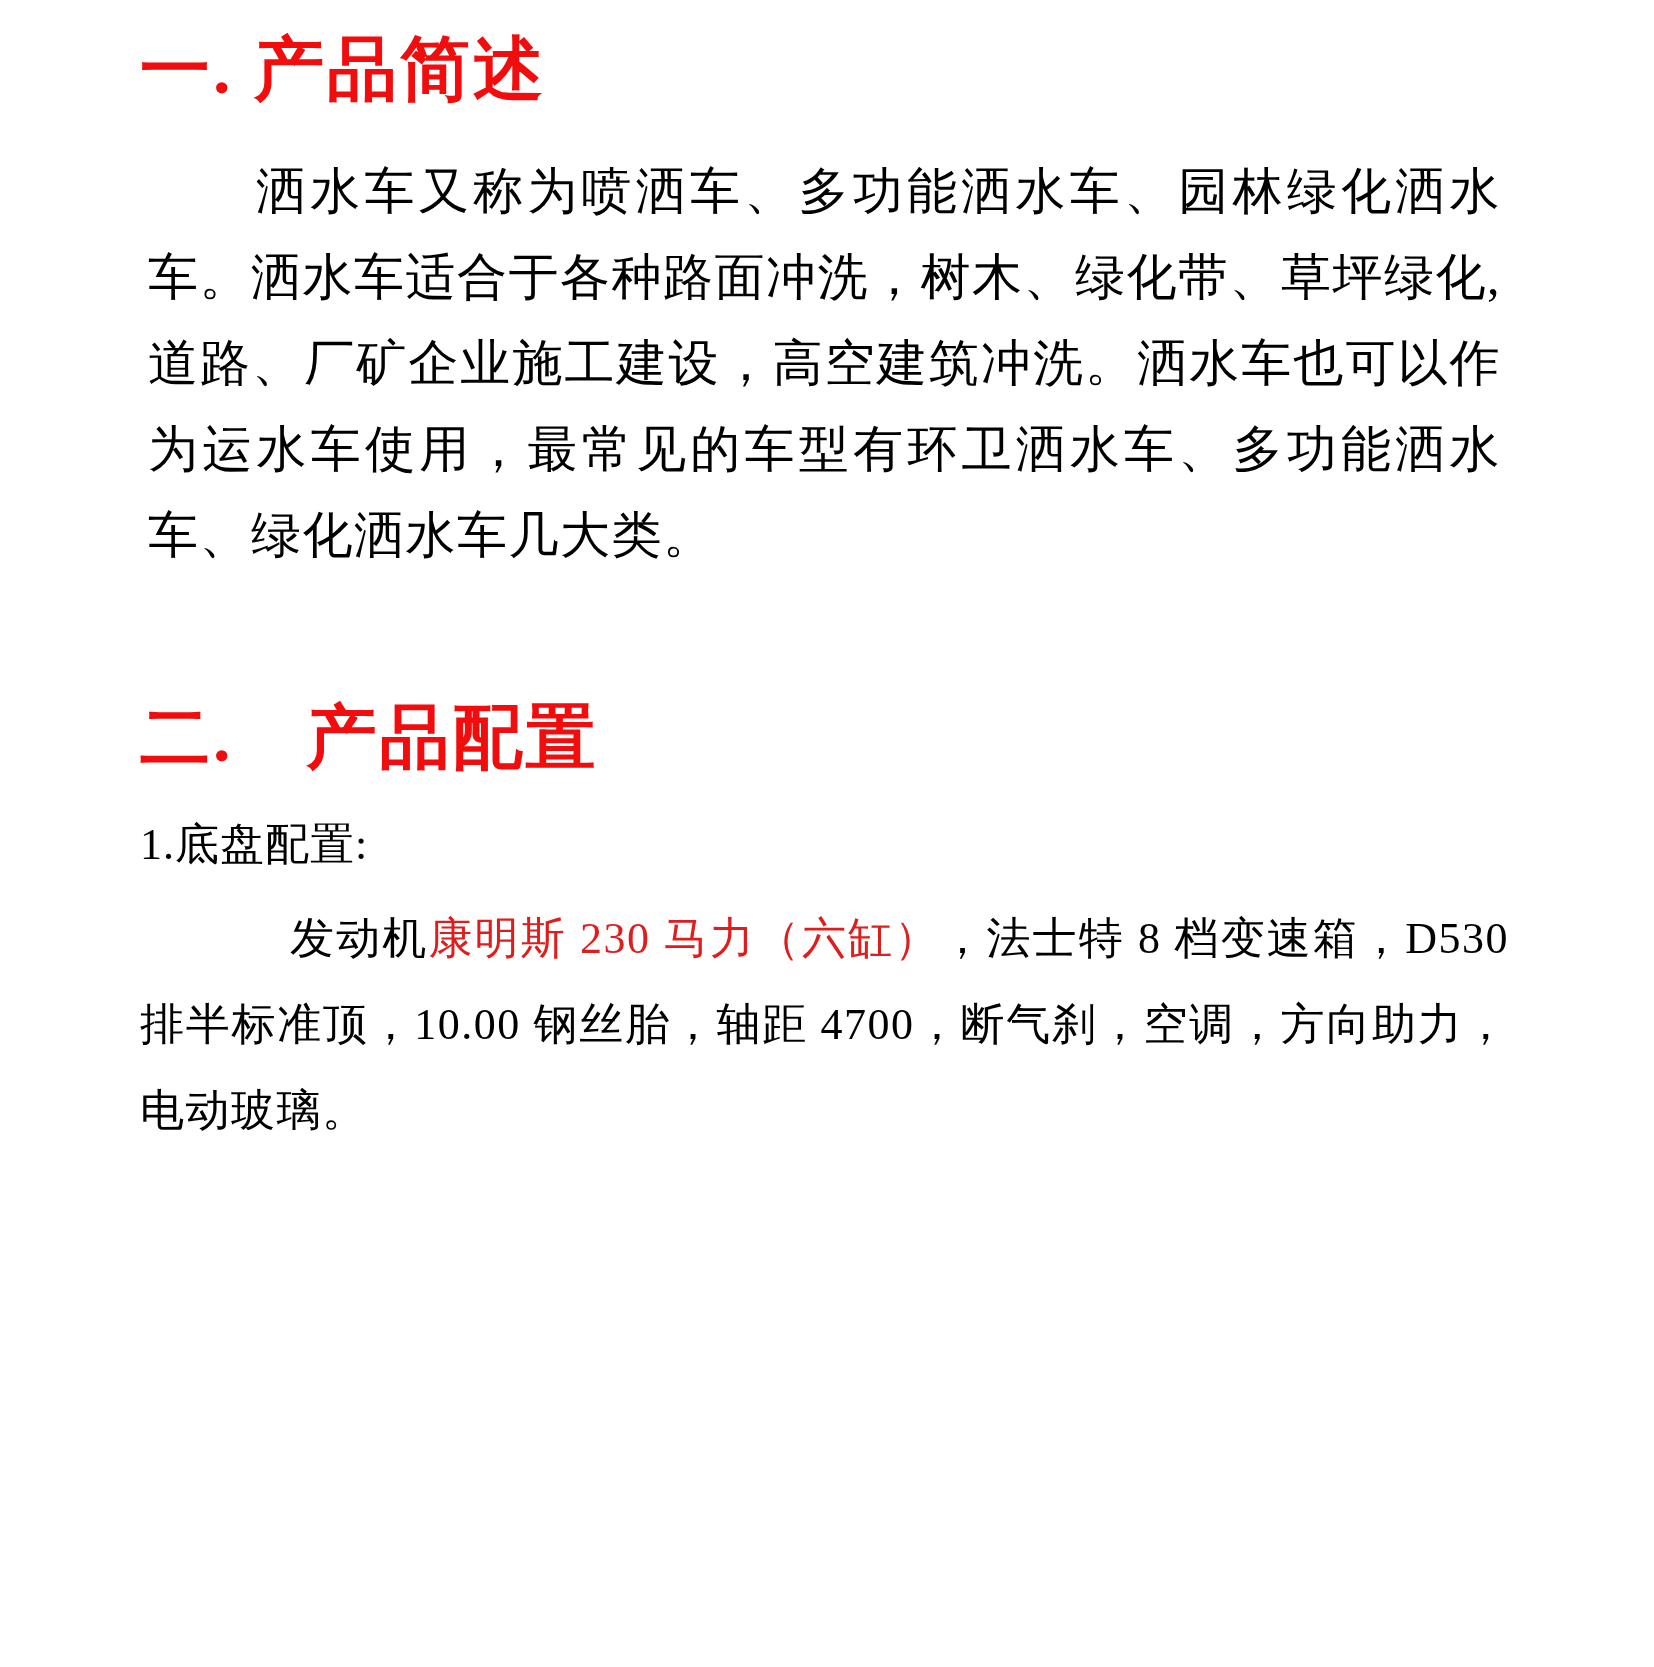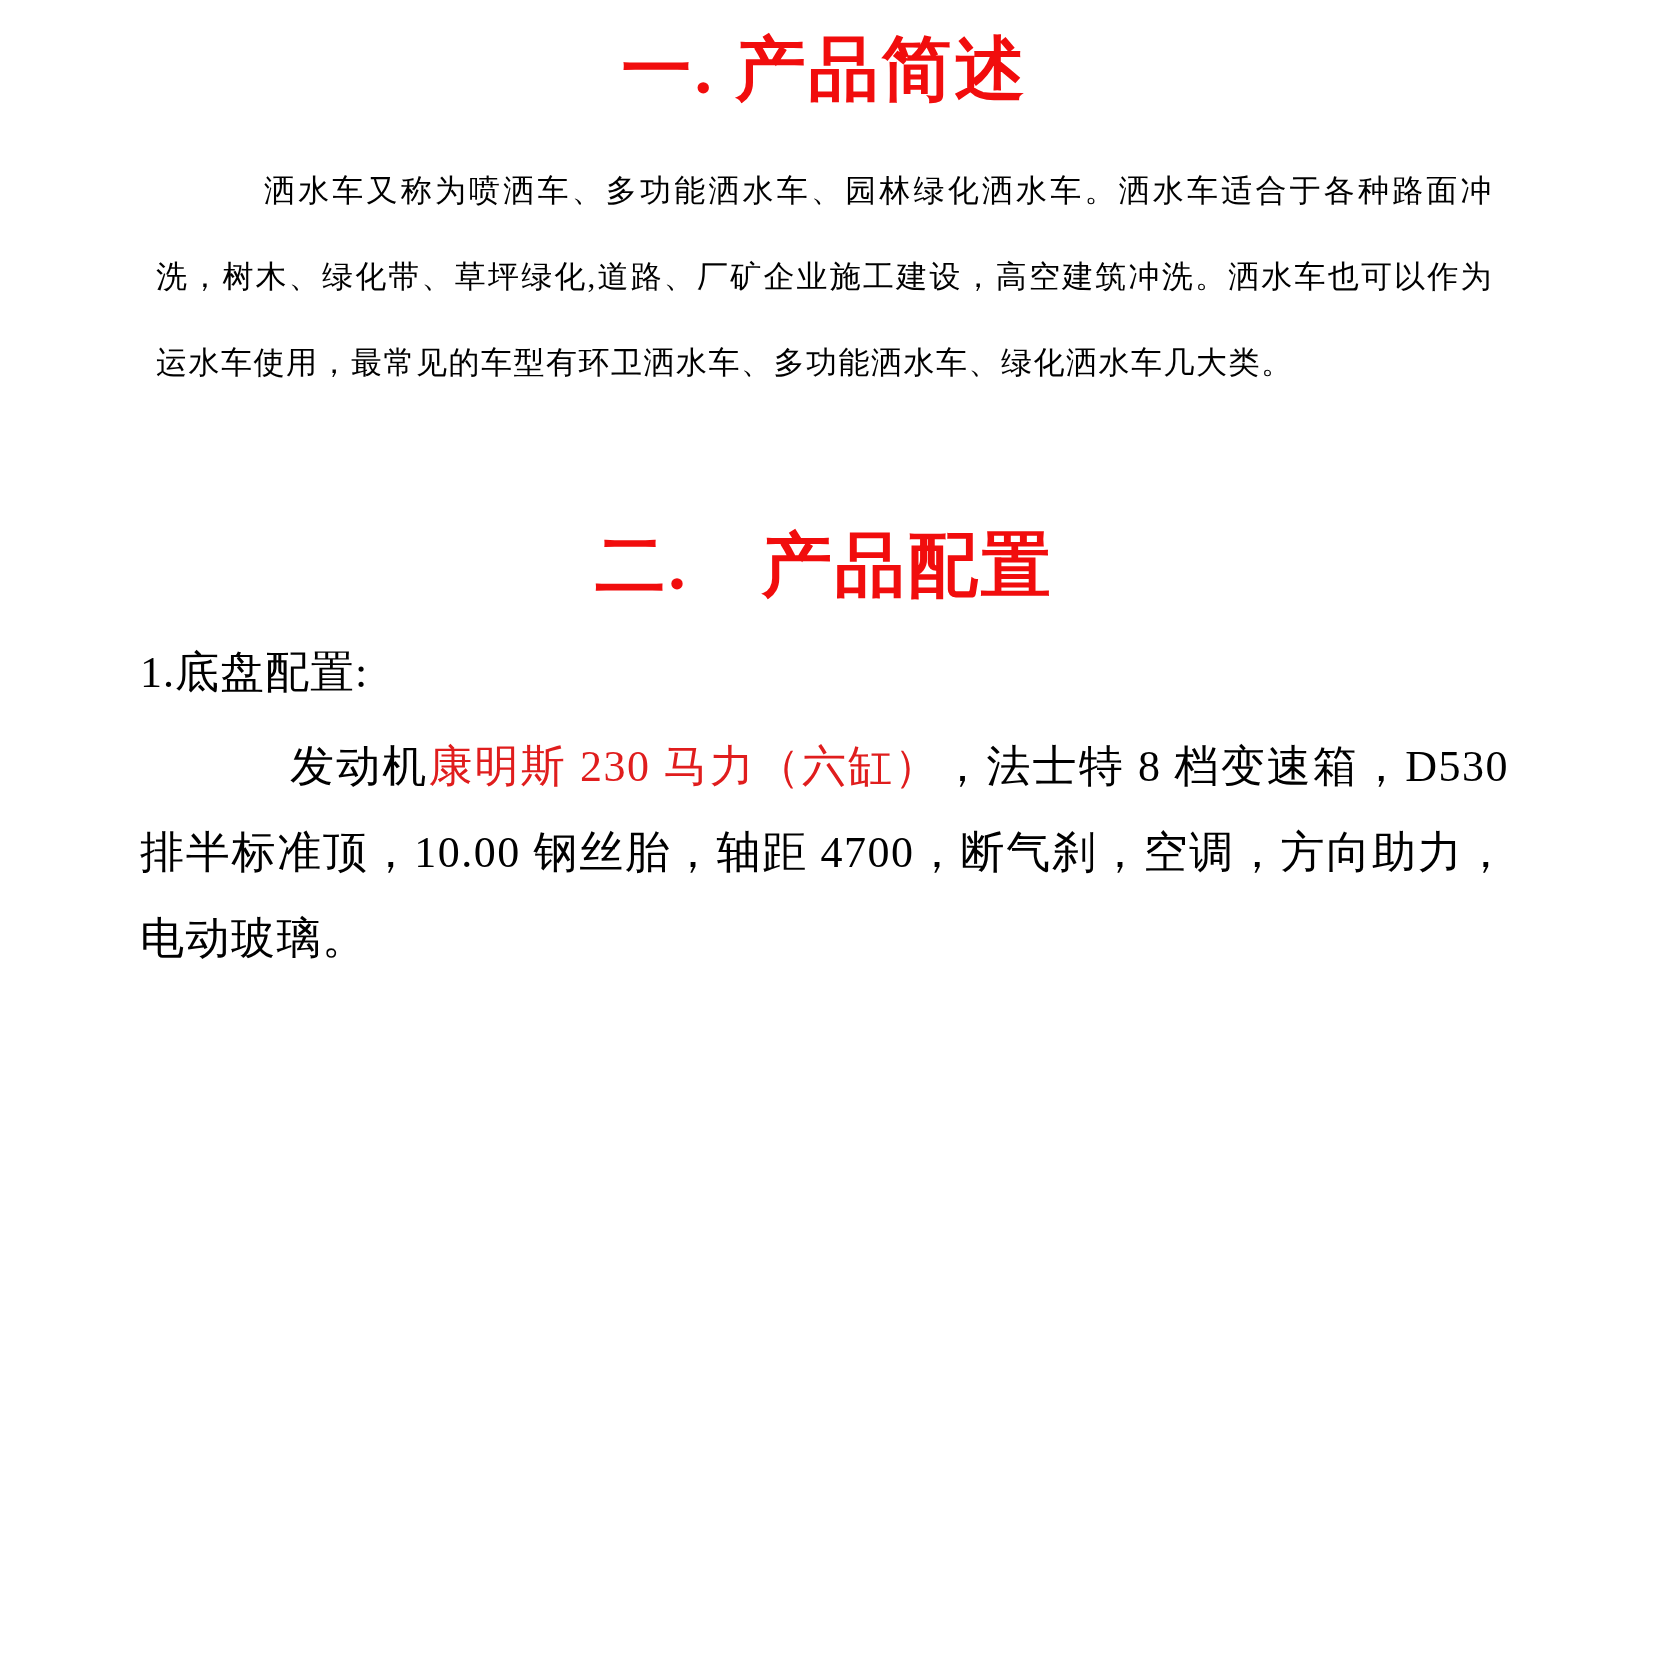--- a/index.html
+++ b/index.html
@@ -21,33 +21,32 @@
     padding: 0 145px 0 140px;
     background: #ffffff;
   }
   .doc-title {
     margin: 0;
     padding: 0;
     margin-top: 30px;
     font-size: 70px;
     line-height: 80px;
     font-weight: bold;
-    text-align: center;
     color: #f10d0d;
     letter-spacing: 3px;
     font-family: "Liberation Serif", "DejaVu Serif", serif;
   }
   .doc-title.second {
     margin-top: 120px;
     font-family: Liberation Serif, serif;
   }
   .body-para {
-    margin: 16px;
+    margin: 8px;
     padding: 0;
-    font-size: 31px;
+    font-size: 50px;
     line-height: 86px;
     letter-spacing: 1.5px;
     text-align: justify;
     text-indent: 108px;
     color: #000000;
     word-break: break-all;
   }
   .body-para.first {
     margin-top: 38px;
   }

